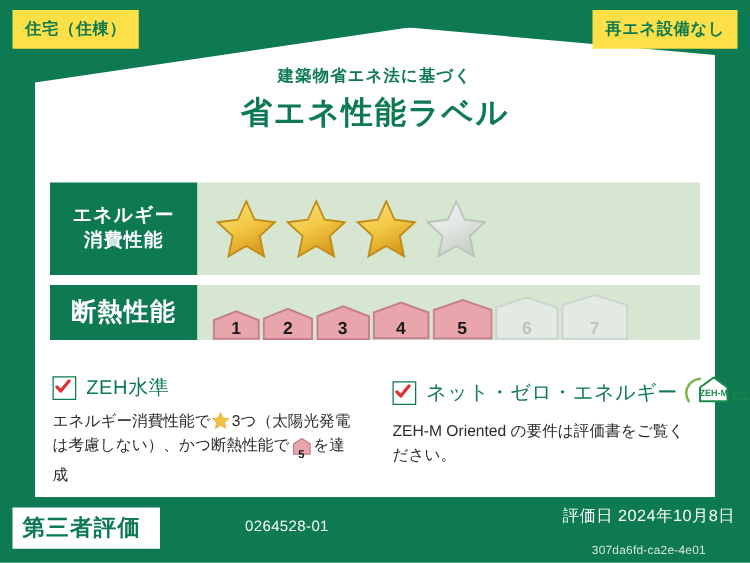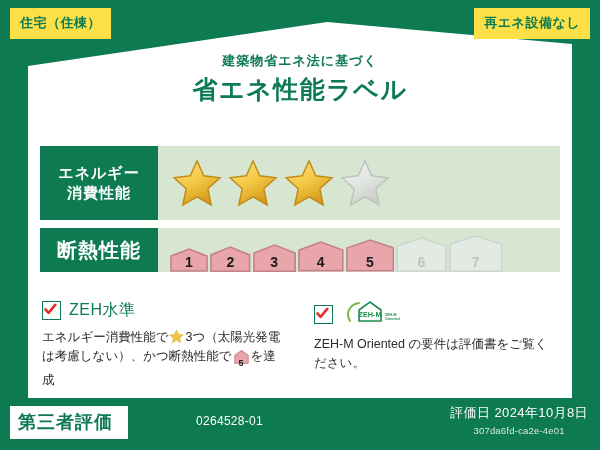--- a/index.html
+++ b/index.html
@@ -140,21 +140,21 @@
     -webkit-text-fill-color:transparent;color:#2d8a44;
   }
   .bels-num{
     position:absolute;left:196px;top:16px;
     font-size:12px;color:#ffffff;letter-spacing:.3px;
   }
   .foot-right{
     position:absolute;right:12px;top:6px;text-align:center;
   }
   .foot-date{font-size:13px;color:#ffffff;letter-spacing:.4px;}
-  .foot-uuid{font-size:9.5px;color:#d8e8df;letter-spacing:.2px;margin-top:3px;}
+  .foot-uuid{font-size:9.5px;color:#d8e8df;letter-spacing:.2px;margin-top:13px;}
 </style>
 </head>
 <body>
 
 <div id="label-root">
 
   <div class="roof-panel"></div>
 
   <div class="corner-badge left">住宅（住棟）</div>
   <div class="corner-badge right">再エネ設備なし</div>
@@ -288,20 +288,21 @@
       </div>
     </div>
 
     <div class="crit-col">
       <div class="crit-head">
         <span class="checkbox">
           <svg width="13" height="13" viewBox="0 0 13 13">
             <path d="M1.5 6.5 L4.6 9.8 L11.2 1.8" stroke="#e03030" stroke-width="2.6" fill="none" stroke-linecap="round" stroke-linejoin="round"></path>
           </svg>
         </span>
+        <span class="crit-title">ネット・ゼロ・エネルギー</span>
         <span class="zeh-logo">
           <svg width="56" height="24" viewBox="0 0 56 24">
             <path d="M4,21 C-1,13 4,4 13,3" stroke="#7ab648" stroke-width="2" fill="none" stroke-linecap="round"></path>
             <path d="M13,21 L13,10 L24,2 L35,10 L35,21 Z" fill="#ffffff" stroke="#1d8a4c" stroke-width="1.6"></path>
             <text x="24" y="17" font-size="7.2" font-weight="bold" fill="#1d8a4c" text-anchor="middle" font-family="Liberation Sans, sans-serif">ZEH-M</text>
             <text x="39" y="16" font-size="3.6" font-weight="bold" fill="#1d8a4c" font-family="Liberation Sans, sans-serif">ZEH-M</text>
             <text x="39" y="20" font-size="3.6" font-weight="bold" fill="#1d8a4c" font-family="Liberation Sans, sans-serif">Oriented</text>
           </svg>
         </span>
       </div>

